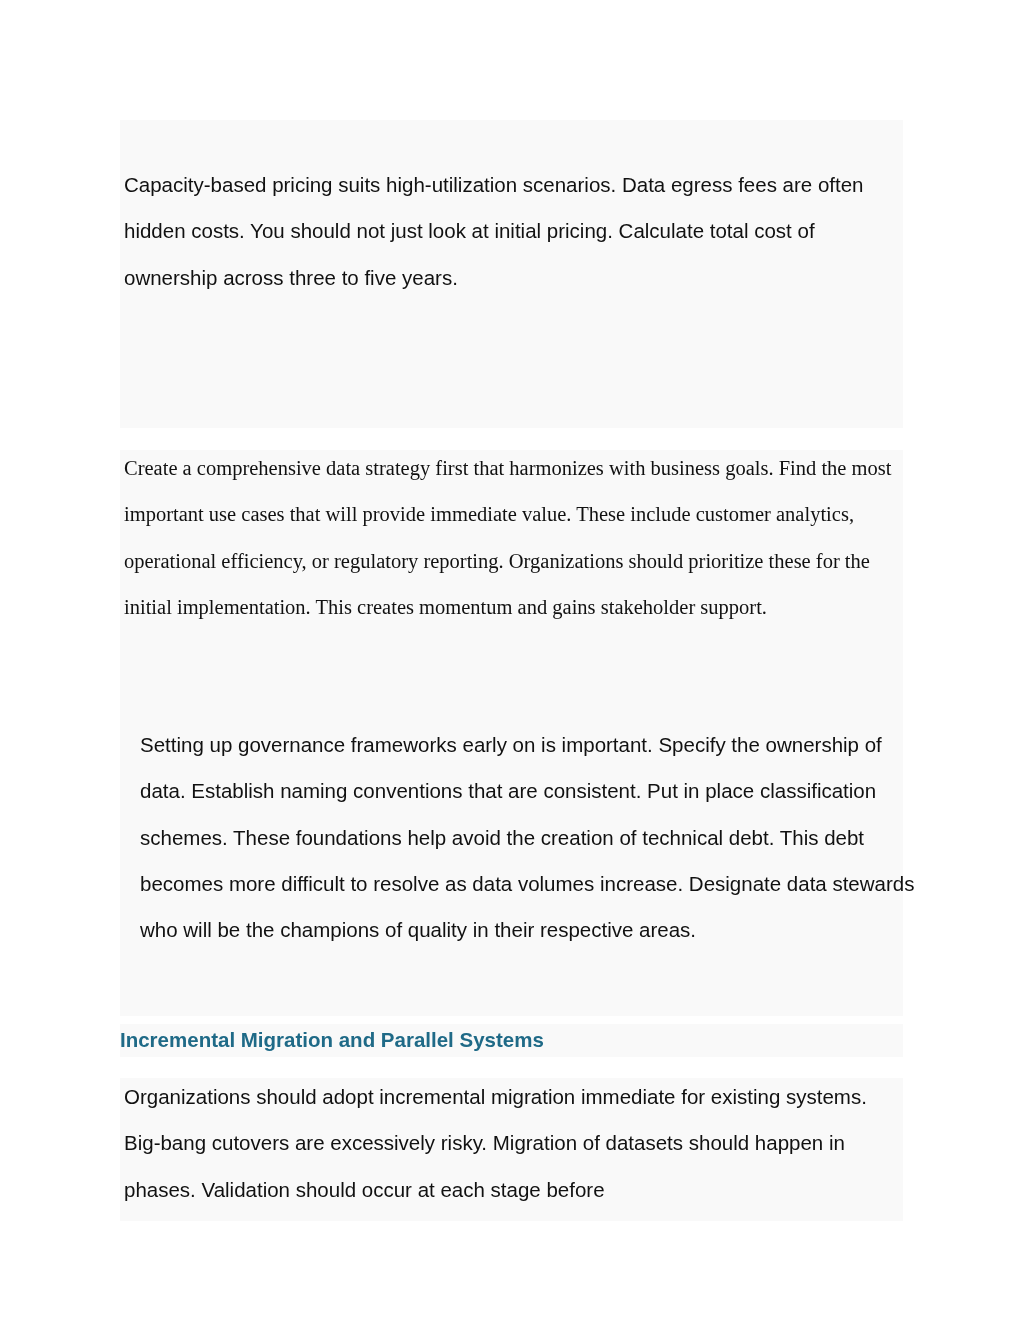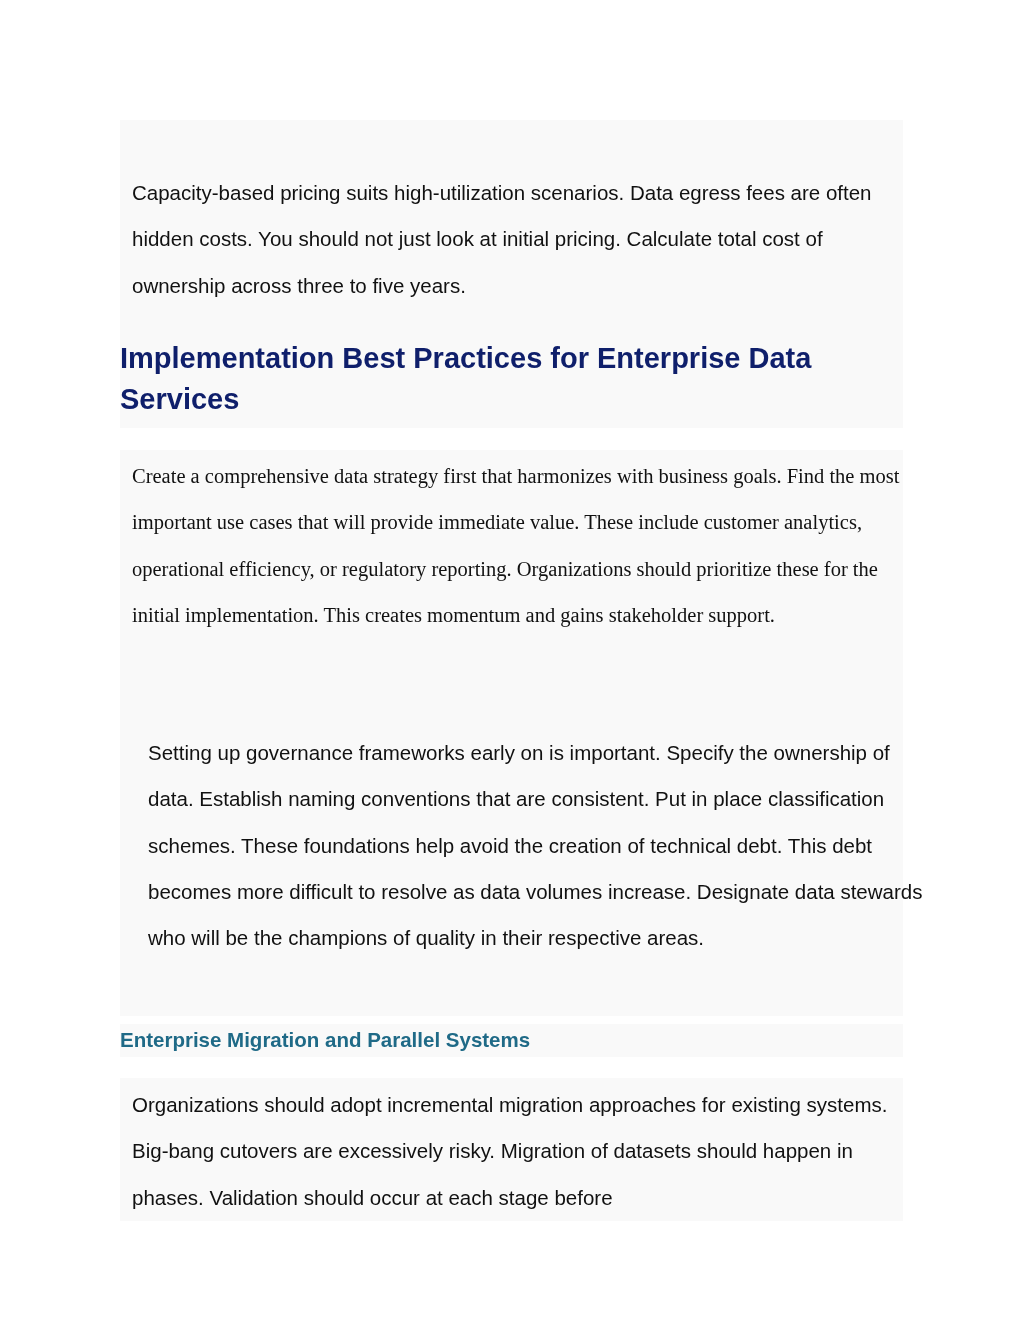--- a/index.html
+++ b/index.html
@@ -16,21 +16,21 @@
       color: #111111;
     }
     .block {
       position: absolute;
       left: 120px;
       width: 783px;
       background: #f9f9f9;
       box-sizing: border-box;
     }
     .para {
-      margin: 12px;
+      margin: 4px;
       font-size: 20.5px;
       line-height: 46.3px;
       color: #111111;
     }
     #block1 { top: 120px; height: 308px; }
     #block1 .para { position: absolute; top: 38px; left: 0; width: 783px; }
     #block1 h2 {
       position: absolute;
       top: 334px;
       margin: 0;
@@ -58,27 +58,26 @@
     }
 
     #block4 { top: 1078px; height: 143px; }
     #block4 .para { position: absolute; top: -8px; left: 0; width: 783px; }
   </style>
 </head>
 <body>
 
 <div id="block1" class="block">
   <p class="para">Capacity-based pricing suits high-utilization scenarios. Data egress fees are often hidden costs. You should not just look at initial pricing. Calculate total cost of ownership across three to five years.</p>
-  <h2>Implementation Best Practices for Enterprise Data Services</h2>
 </div>
 
 <div id="block2" class="block">
   <p class="para p1">Create a comprehensive data strategy first that harmonizes with business goals. Find the most important use cases that will provide immediate value. These include customer analytics, operational efficiency, or regulatory reporting. Organizations should prioritize these for the initial implementation. This creates momentum and gains stakeholder support.</p>
   <p class="para p2">Setting up governance frameworks early on is important. Specify the ownership of data. Establish naming conventions that are consistent. Put in place classification schemes. These foundations help avoid the creation of technical debt. This debt becomes more difficult to resolve as data volumes increase. Designate data stewards who will be the champions of quality in their respective areas.</p>
 </div>
 
 <div id="block3" class="block">
-  <h3>Enterprise Migration and Parallel Systems</h3>
+  <h3>Incremental Migration and Parallel Systems</h3>
 </div>
 
 <div id="block4" class="block">
-  <p class="para">Organizations should adopt incremental migration approaches for existing systems. Big-bang cutovers are excessively risky. Migration of datasets should happen in phases. Validation should occur at each stage before</p>
+  <p class="para">Organizations should adopt incremental migration immediate for existing systems. Big-bang cutovers are excessively risky. Migration of datasets should happen in phases. Validation should occur at each stage before</p>
 </div>
 
 </body></html>

